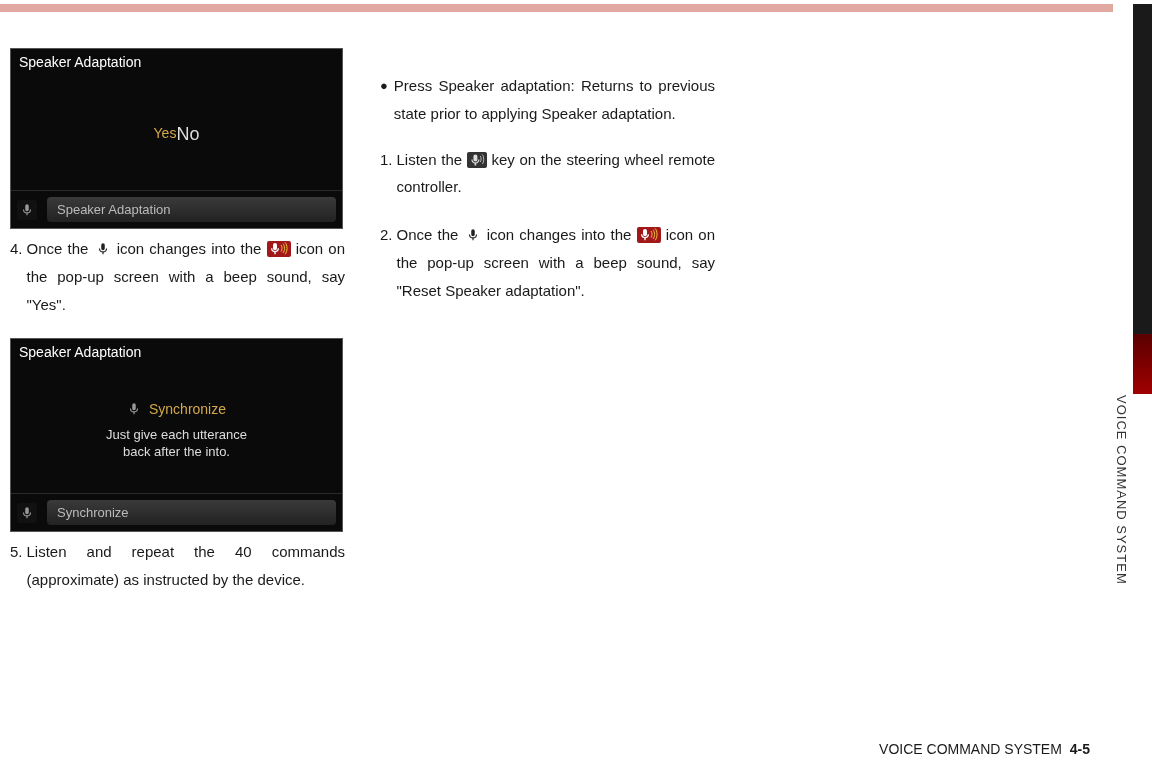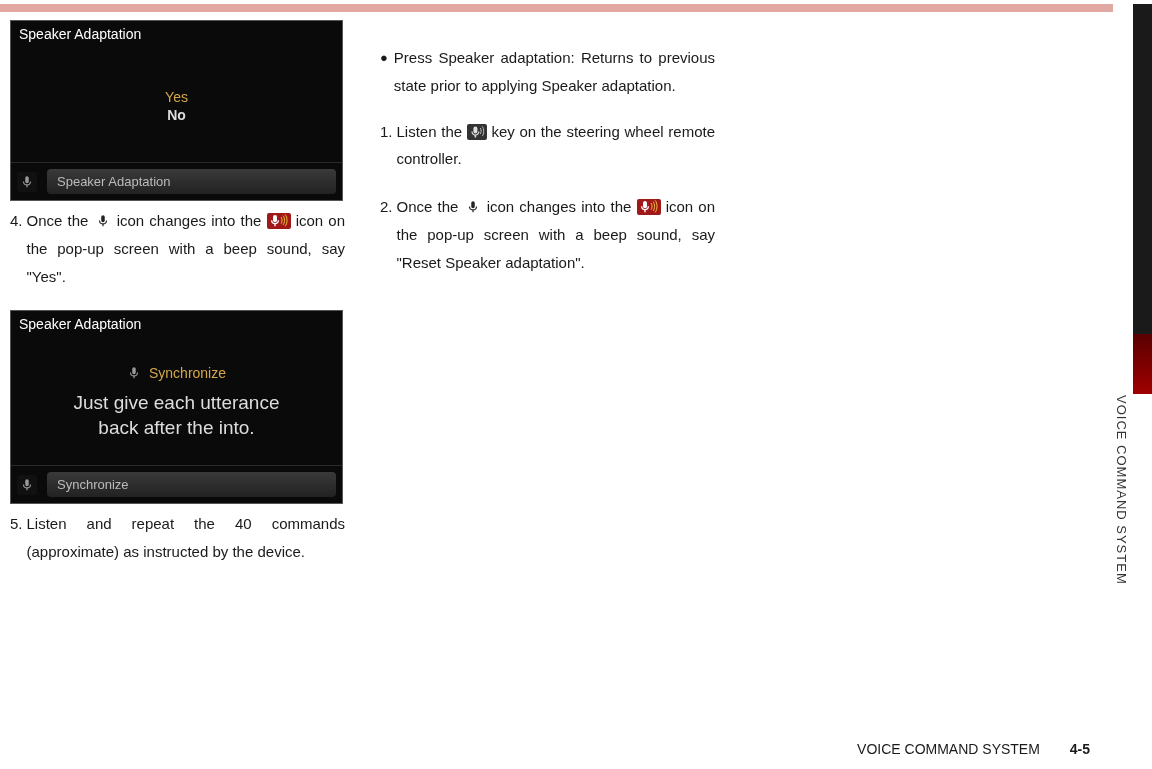--- a/index.html
+++ b/index.html
@@ -49,21 +49,21 @@
       top: 395px;
       writing-mode: vertical-rl;
       text-orientation: mixed;
       font-size: 13px;
       letter-spacing: 1px;
       color: #333;
       font-weight: 400;
     }
     .page-content {
       position: absolute;
-      top: 20px;
+      top: 48px;
       left: 10px;
       width: 1090px;
       height: 710px;
       display: flex;
       gap: 35px;
     }
     .col {
       width: 335px;
     }
 
@@ -77,28 +77,28 @@
     .ss-header {
       color: #fff;
       font-family: Arial, sans-serif;
       font-size: 14px;
       padding: 5px 8px 8px 8px;
       font-weight: normal;
     }
     .ss-body {
       height: 112px;
       display: flex;
-      flex-direction: column;
+      flex-direction: row;
       align-items: center;
       justify-content: center;
       color: #ccc;
       font-size: 14px;
     }
     .ss-optA { color: #d4a84a; font-size: 14px; margin-bottom: 2px;}
-    .ss-optB { color: #ddd; font-size: 14px; font-weight: bold;}
+    .ss-optB { color: #ddd; font-size: 18px;}
     .ss-footer {
       display: flex;
       align-items: center;
       gap: 10px;
       padding: 6px 6px;
       border-top: 1px solid #2a2a2a;
     }
     .mic-icon-dark {
       width: 20px;
       height: 20px;
@@ -129,21 +129,21 @@
     .ss-sync-line {
       display: flex;
       align-items: center;
       gap: 8px;
       color: #d4a84a;
       font-size: 14px;
       margin-bottom: 10px;
     }
     .ss-hint {
       color: #ddd;
-      font-size: 19px;
+      font-size: 13px;
       line-height: 1.3;
     }
 
     .body-text {
       font-size: 15px;
       line-height: 1.85;
       color: #1a1a1a;
       text-align: justify;
     }
     .num-item {
@@ -179,21 +179,21 @@
       top: -1px;
     }
     .mic-svg { width: 14px; height: 16px; }
     .footer-label {
       position: absolute;
       bottom: 12px;
       right: 62px;
       font-size: 14px;
       color: #1a1a1a;
     }
-    .footer-pagenum { font-weight: bold; margin-left: 26px; }
+    .footer-pagenum { font-weight: bold; margin-left: 4px; }
   </style>
 </head>
 <body>
 
 <div class="top-bar"></div>
 <div class="right-tab-bg"></div>
 <div class="right-indicator-dark"></div>
 <div class="right-indicator-red"></div>
 <div class="side-label">VOICE COMMAND SYSTEM</div>
 

